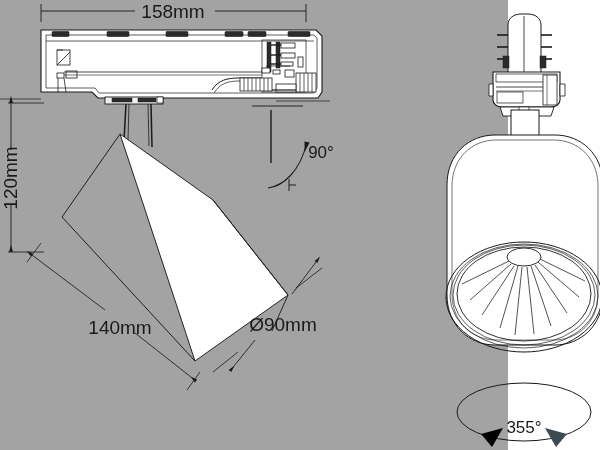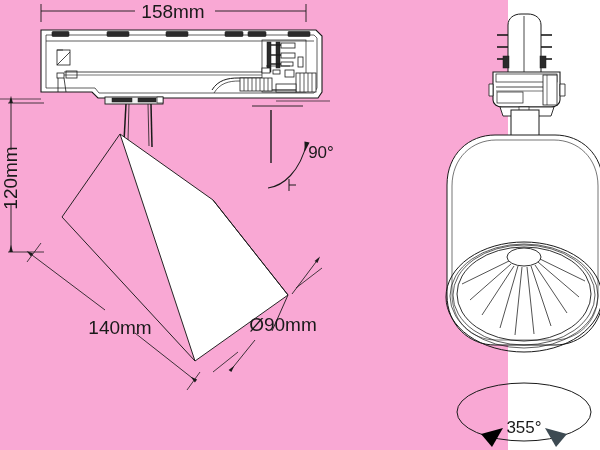--- a/index.html
+++ b/index.html
@@ -1,19 +1,19 @@
 <!DOCTYPE html>
 <html><head>
 <meta charset="utf-8">
 <title>Technical Drawing</title>
 <style>
   html,body{margin:0;padding:0;background:#ffffff;}
   body{width:600px;height:450px;overflow:hidden;
        font-family:"Liberation Sans","DejaVu Sans",sans-serif;color:#000;}
-  #stage{position:relative;width:508px;height:450px;background:#f9a8d4;}
+  #stage{position:relative;width:508px;height:450px;background:#a3a3a3;}
   svg{display:block;position:absolute;top:0;left:0;}
   .dimtext{font-family:"Liberation Sans","DejaVu Sans",sans-serif;
            font-size:19px;fill:#1a1a1a;}
   .dimtext-sm{font-family:"Liberation Sans","DejaVu Sans",sans-serif;
            font-size:17px;fill:#1a1a1a;}
 </style>
 </head>
 <body>
 
 <div id="stage">

